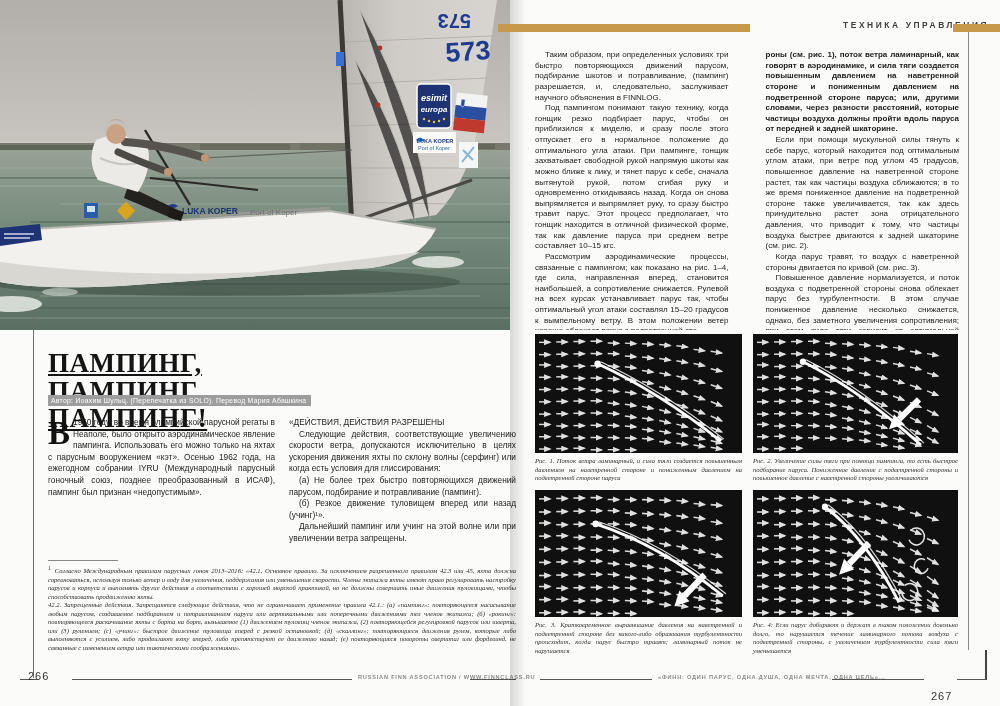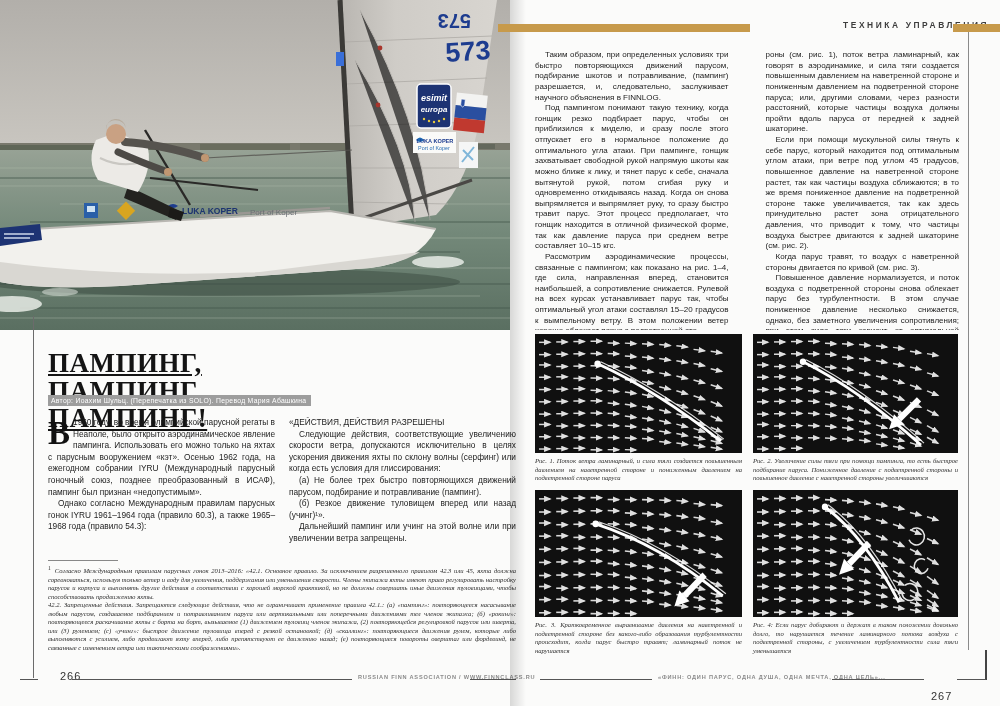--- a/index.html
+++ b/index.html
@@ -23,21 +23,21 @@
   .pageno{top:670px;font-size:11px;color:#333;letter-spacing:1px;}
   .footer-small{top:674px;font-size:5.6px;font-weight:700;letter-spacing:.8px;color:#8a8a8a;}
   
   .gold{top:24px;height:8px;background:#c79a4b;}
   .rp-header{left:795px;top:20px;width:180px;font-size:8.4px;font-weight:700;letter-spacing:2.6px;color:#3d3d3d;margin-left:48px;}
   .right-rule{left:968px;top:32px;width:1px;height:618px;background:#8a8a8a;}
   .corner-v{left:985px;top:650px;width:2px;height:30px;background:#444;}
   .cols-right{left:535px;top:50px;width:424px;height:280px;display:flex;gap:37px;overflow:hidden;}
   .cols-right .col{width:202px;font-size:8px;line-height:1.33;text-align:justify;color:#1c1c1c;}
   .cols-right p{margin:0;text-indent:10px;}
-  .cols-right p.noind{text-indent:0;}
+  .cols-right p.noind{text-indent:0;font-weight:bold;}
   .figure{width:207px;}
   .figure svg{display:block;width:100%;background:#101010;}
   .caption{margin-top:4px;font-family:"Liberation Serif",serif;font-style:italic;font-size:6.6px;line-height:1.32;color:#2e2e2e;text-align:justify;}
   .gutter{left:510px;top:0;width:16px;height:706px;background:linear-gradient(to right,rgba(0,0,0,.14),rgba(0,0,0,0));}
 </style>
 </head>
 <body>
 
 <div class="abs photo">
 <svg width="510" height="330" viewBox="0 0 510 330">
@@ -180,39 +180,38 @@
 </svg>
 </div>
 
 <div class="abs left-rule"></div>
 <h1 class="abs title">ПАМПИНГ, ПАМПИНГ, ПАМПИНГ!</h1>
 <div class="abs byline"><span>Автор: Иоахим Шульц. (Перепечатка из SOLO). Перевод Мария Абашкина</span></div>
 
 <div class="abs cols-left">
   <div class="col">
     <p class="noind"><span class="dropcap">В</span><span>1960 году, во время олимпийской парусной регаты в Неаполе, было открыто аэродинамическое явление пампинга. Использовать его можно только на яхтах с парусным вооружением «кэт». Осенью 1962 года, на ежегодном собрании IYRU (Международный парусный гоночный союз, позднее преобразованный в ИСАФ), пампинг был признан «недопустимым».</span></p>
-    <p>Однако согласно Международным правилам парусных гонок IYRU 1961–1964 года (правило 60.3), а также 1965–1968 года (правило 54.3):</p>
   </div>
   <div class="col">
     <p class="noind">«ДЕЙСТВИЯ, ДЕЙСТВИЯ РАЗРЕШЕНЫ</p>
     <p>Следующие действия, соответствующие увеличению скорости ветра, допускаются исключительно в целях ускорения движения яхты по склону волны (серфинг) или когда есть условия для глиссирования:</p>
     <p>(а) Не более трех быстро повторяющихся движений парусом, подбирание и потравливание (пампинг).</p>
     <p>(б) Резкое движение туловищем вперед или назад (учинг)¹».</p>
     <p>Дальнейший пампинг или учинг на этой волне или при увеличении ветра запрещены.</p>
   </div>
 </div>
 
 <div class="abs fn-rule"></div>
 <div class="abs footnote">
   <span class="fnmark">1</span><span>Согласно Международным правилам парусных гонок 2013–2016: «42.1. Основное правило. За исключением разрешенного правилом 42.3 или 45, яхта должна соревноваться, используя только ветер и воду для увеличения, поддержания или уменьшения скорости. Члены экипажа яхты имеют право регулировать настройку парусов и корпуса и выполнять другие действия в соответствии с хорошей морской практикой, но не должны совершать иные движения туловищами, чтобы способствовать продвижению яхты.</span><br>
   <span>42.2. Запрещенные действия. Запрещаются следующие действия, что не ограничивает применение правила 42.1.: (а) «пампинг»: повторяющееся насасывание любым парусом, создаваемое подбиранием и потравливанием паруса или вертикальными или поперечными движениями тел членов экипажа; (б) «рокинг»: повторяющееся раскачивание яхты с борта на борт, вызываемое (1) движением туловищ членов экипажа, (2) повторяющейся регулировкой парусов или шверта, или (3) рулением; (с) «учинг»: быстрое движение туловища вперед с резкой остановкой; (д) «скаллинг»: повторяющиеся движения рулем, которые либо выполняются с усилием, либо продвигают яхту вперед, либо препятствуют ее движению назад; (е) повторяющиеся повороты оверштаг или фордевинд, не связанные с изменением ветра или тактическими соображениями».</span>
 </div>
 
 <div class="abs footer-line" style="left:20px;width:18px;"></div>
-<div class="abs pageno" style="left:60px;">266</div>
+<div class="abs pageno" style="left:28px;">266</div>
 <div class="abs footer-line" style="left:72px;width:280px;"></div>
 <div class="abs footer-small" style="left:358px;">RUSSIAN FINN ASSOCIATION  /  WWW.FINNCLASS.RU</div>
 <div class="abs footer-line" style="left:470px;width:46px;"></div>
 
 <div class="abs gutter"></div>
 <div class="abs gold" style="left:498px;width:252px;"></div>
 <div class="abs rp-header">ТЕХНИКА УПРАВЛЕНИЯ</div>
 <div class="abs gold" style="left:953px;width:47px;"></div>
 <div class="abs right-rule"></div>
 <div class="abs corner-v"></div>

